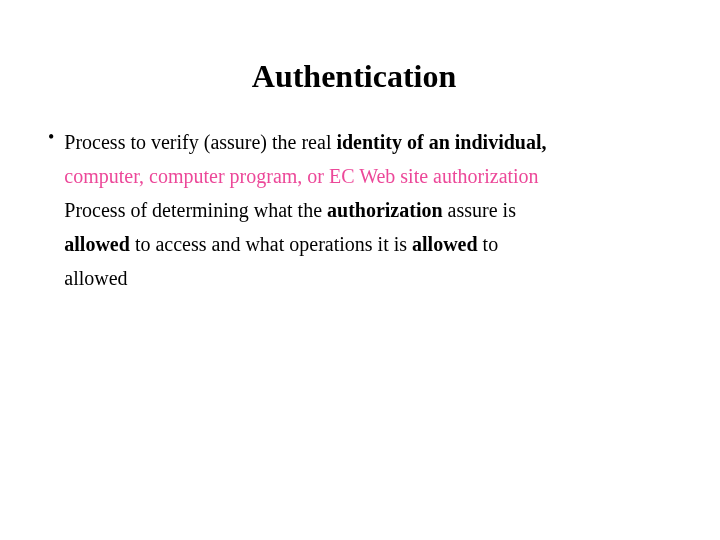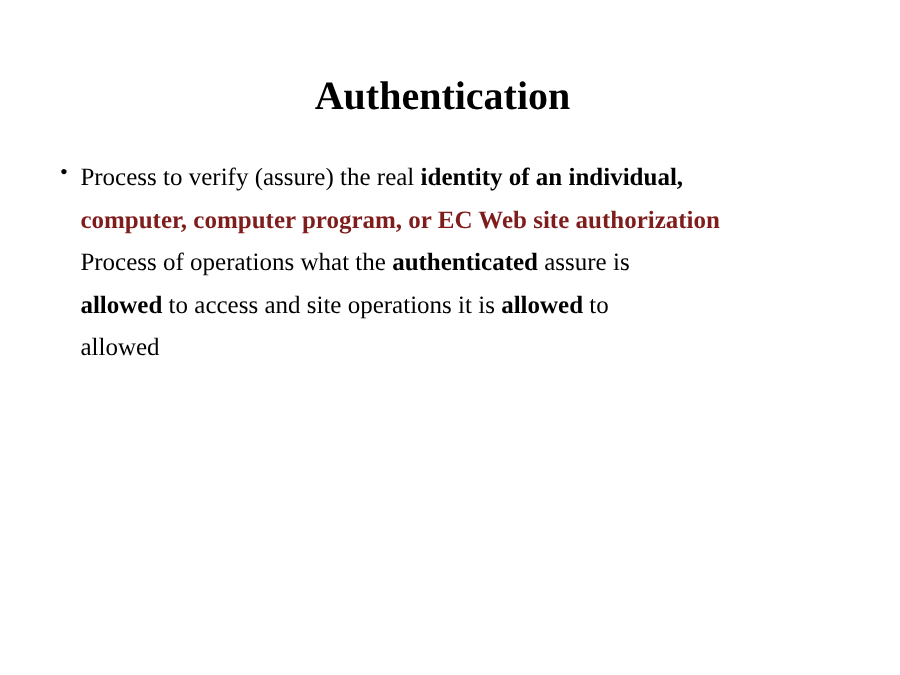--- a/index.html
+++ b/index.html
@@ -54,43 +54,42 @@
       margin-top: 2px;
       flex-shrink: 0;
     }
 
     .bullet-text {
       line-height: 1.7;
       font-size: 20px;
     }
 
     .red-text {
-      color: #7f1d1d;
-      font-weight: bold;
+      color: #ec4899;
     }
 
     .bold-text {
       font-weight: bold;
     }
   </style>
 </head>
 <body>
 
 <div class="slide-container">
   <h1 class="title">Authentication</h1>
 
   <div class="content">
     <div class="bullet-item">
       <span class="bullet-symbol">•</span>
       <div class="bullet-text">
         <span>Process to verify (assure) the real </span><span class="bold-text">identity of an individual,</span>
         <br>
         <span class="red-text">computer, computer program, or EC Web site authorization</span>
         <br>
-        <span>Process of operations what the </span><span class="bold-text">authenticated</span><span> assure is</span>
+        <span>Process of determining what the </span><span class="bold-text">authorization</span><span> assure is</span>
         <br>
-        <span class="bold-text">allowed</span><span> to access and site operations it is </span><span class="bold-text">allowed</span><span> to</span>
+        <span class="bold-text">allowed</span><span> to access and what operations it is </span><span class="bold-text">allowed</span><span> to</span>
         <br>
         <span>allowed</span>
       </div>
     </div>
   </div>
 </div>
 
 </body></html>

